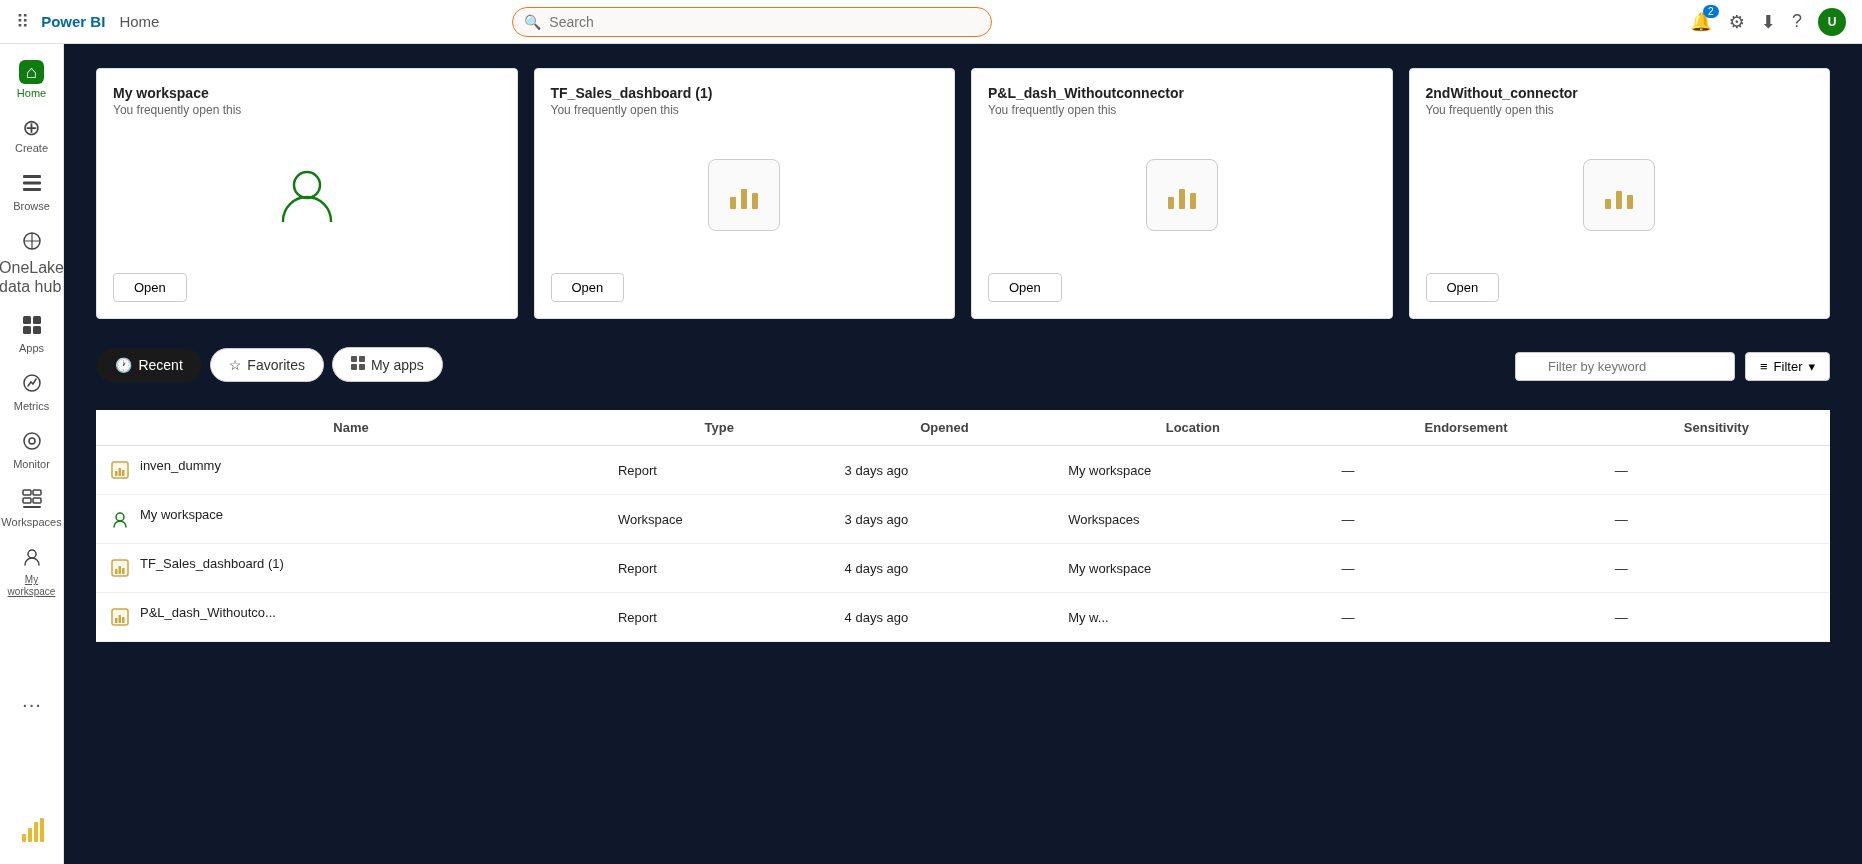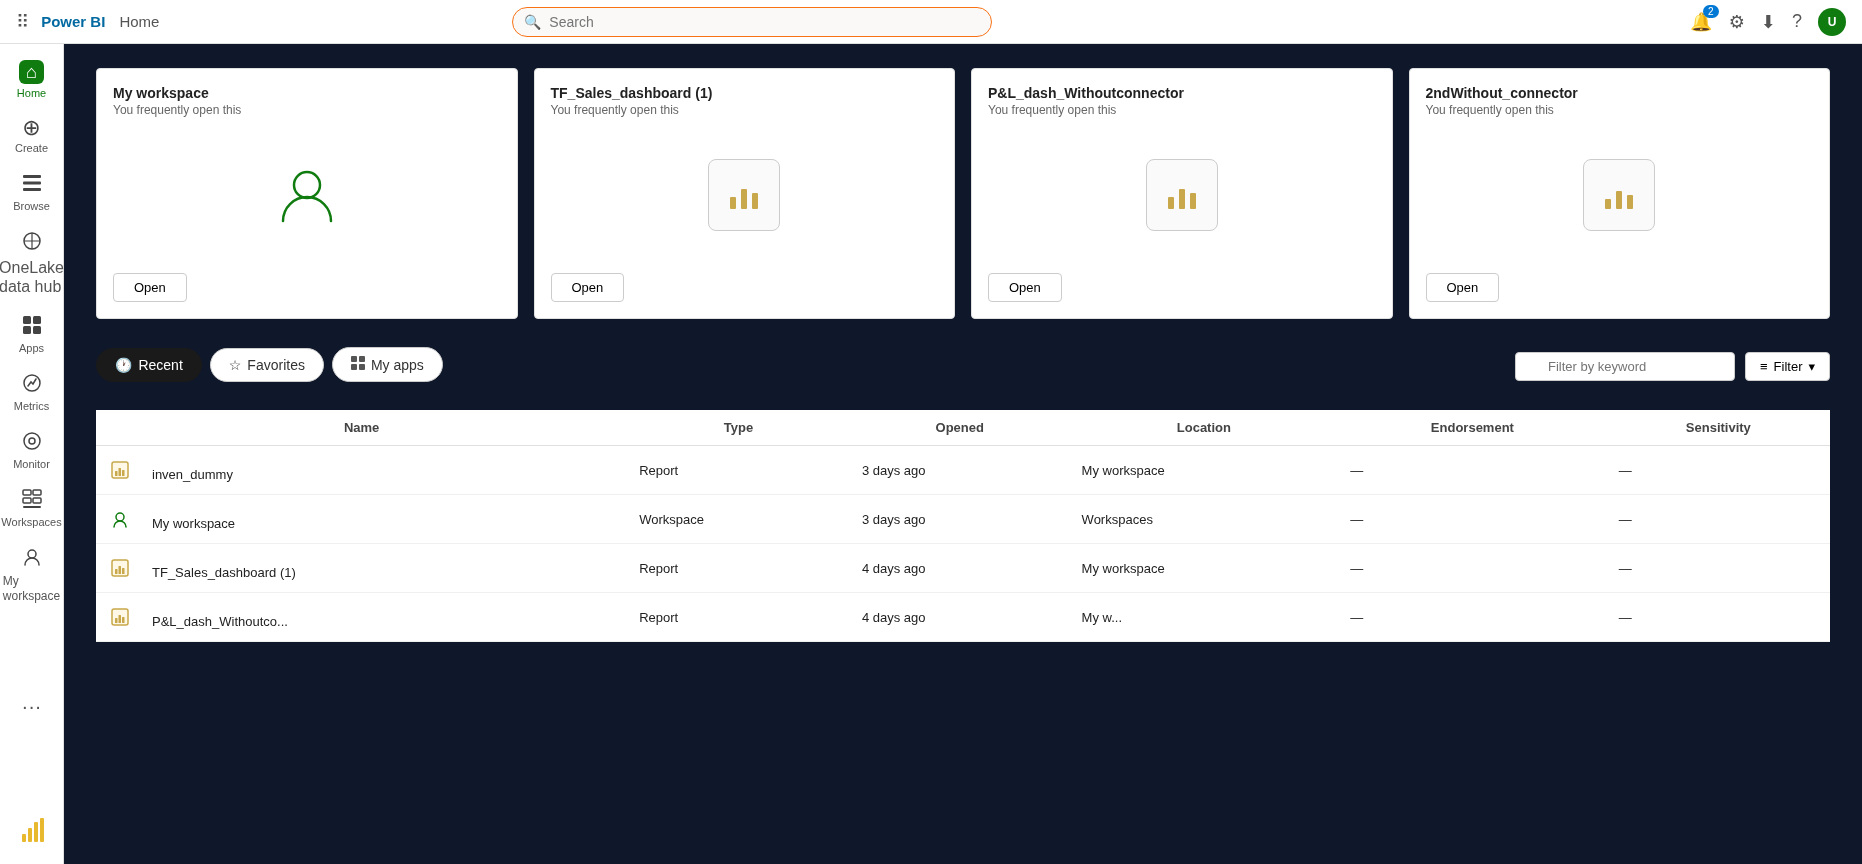--- a/index.html
+++ b/index.html
@@ -251,21 +251,21 @@
       color: #222;
       padding: 12px 12px;
       border-bottom: 1px solid #f0f0f0;
     }
     .row-icon {
       width: 24px; height: 24px;
       display: inline-flex; align-items: center; justify-content: center;
       vertical-align: middle;
       margin-right: 8px;
     }
-    .name-cell { display: flex; align-items: flex-end; gap: 12px; }
+    .name-cell { display: flex; align-items: flex-start; }
     .dash-text { color: #aaa; }
   </style>
 </head>
 <body>
 
 <div class="topbar">
   <span class="topbar-grid-icon">⠿</span>
   <span class="topbar-brand">Power BI</span>
   <span class="topbar-page">Home</span>
 
@@ -355,21 +355,21 @@
     </span>
     <span>Workspaces</span>
   </div>
   <div class="sidebar-item">
     <span class="sidebar-icon">
       <svg width="22" height="22" viewBox="0 0 22 22" fill="none">
           <circle cx="11" cy="8" r="4" stroke="#444" stroke-width="1.5"></circle>
           <path d="M4 19c0-3.866 3.134-7 7-7s7 3.134 7 7" stroke="#444" stroke-width="1.5" stroke-linecap="round"></path>
         </svg>
     </span>
-    <span style="font-size:12px;text-align:left;line-height:1.2;">My<br>workspace</span>
+    <span style="font-size:10px;text-align:center;line-height:1.2;text-decoration:underline;">My<br>workspace</span>
   </div>
 
   <div class="sidebar-dots">
     <span style="font-size:20px;color:#555;">···</span>
   </div>
 
   <div class="power-bi-logo" style="margin-bottom:8px;">
     <svg width="28" height="28" viewBox="0 0 28 28" fill="none">
       <rect x="4" y="18" width="4" height="8" rx="1" fill="#e8b92f"></rect>
       <rect x="10" y="12" width="4" height="14" rx="1" fill="#e8b92f"></rect>

